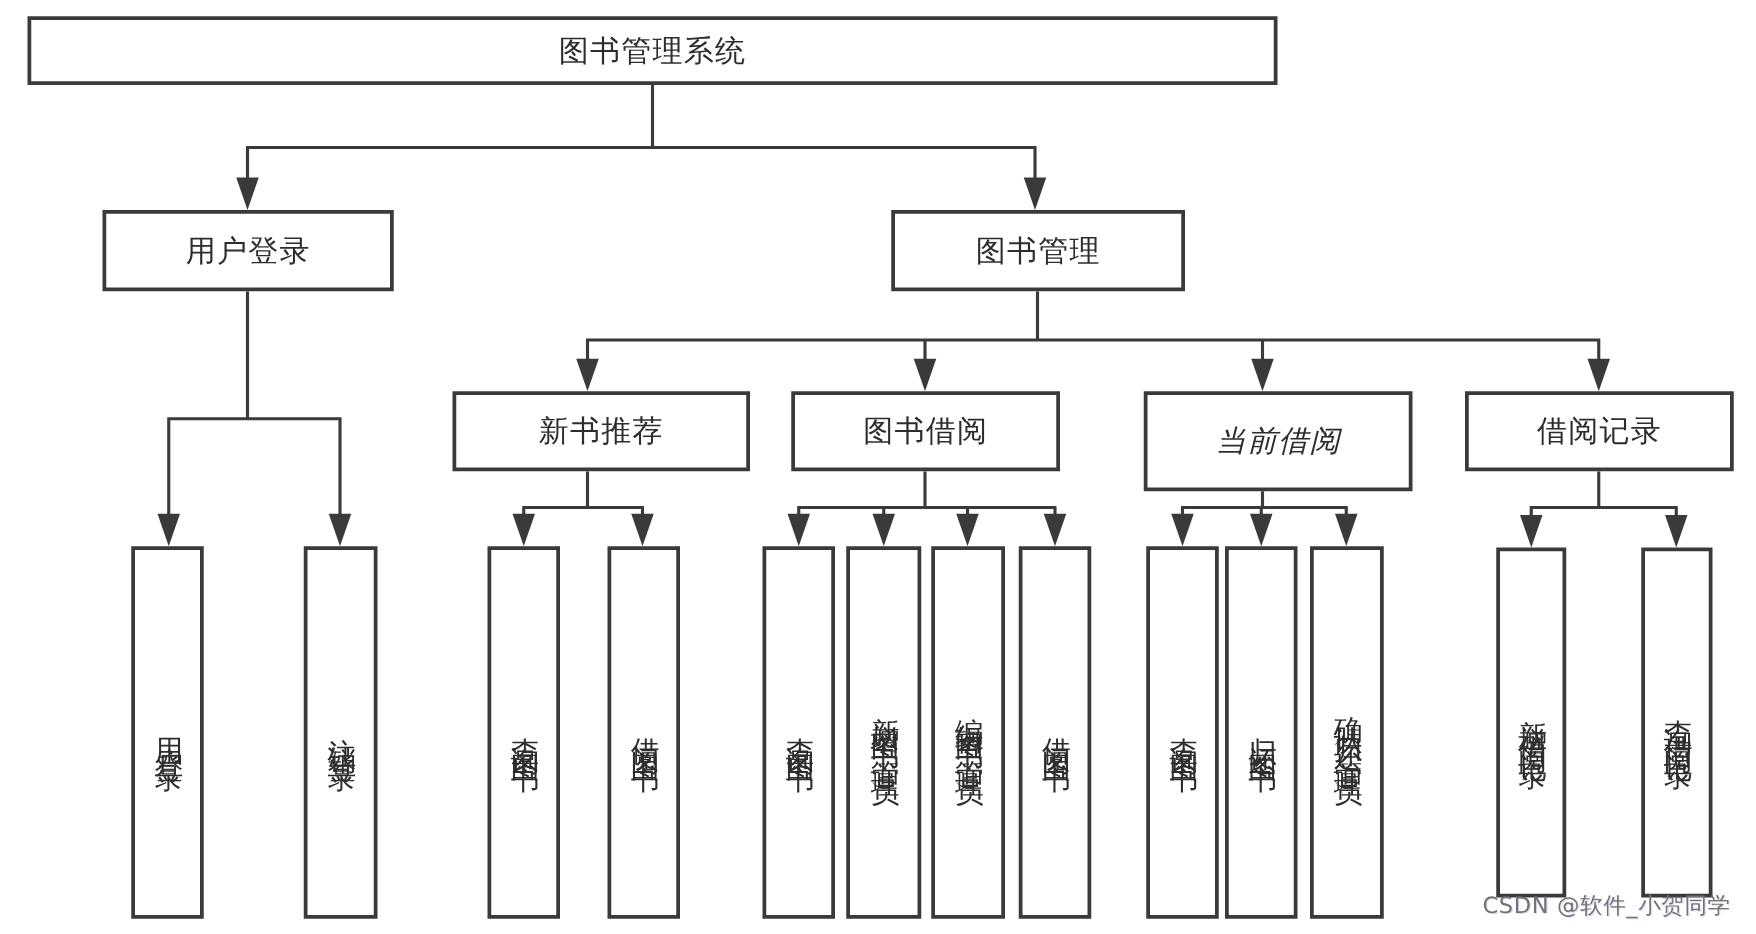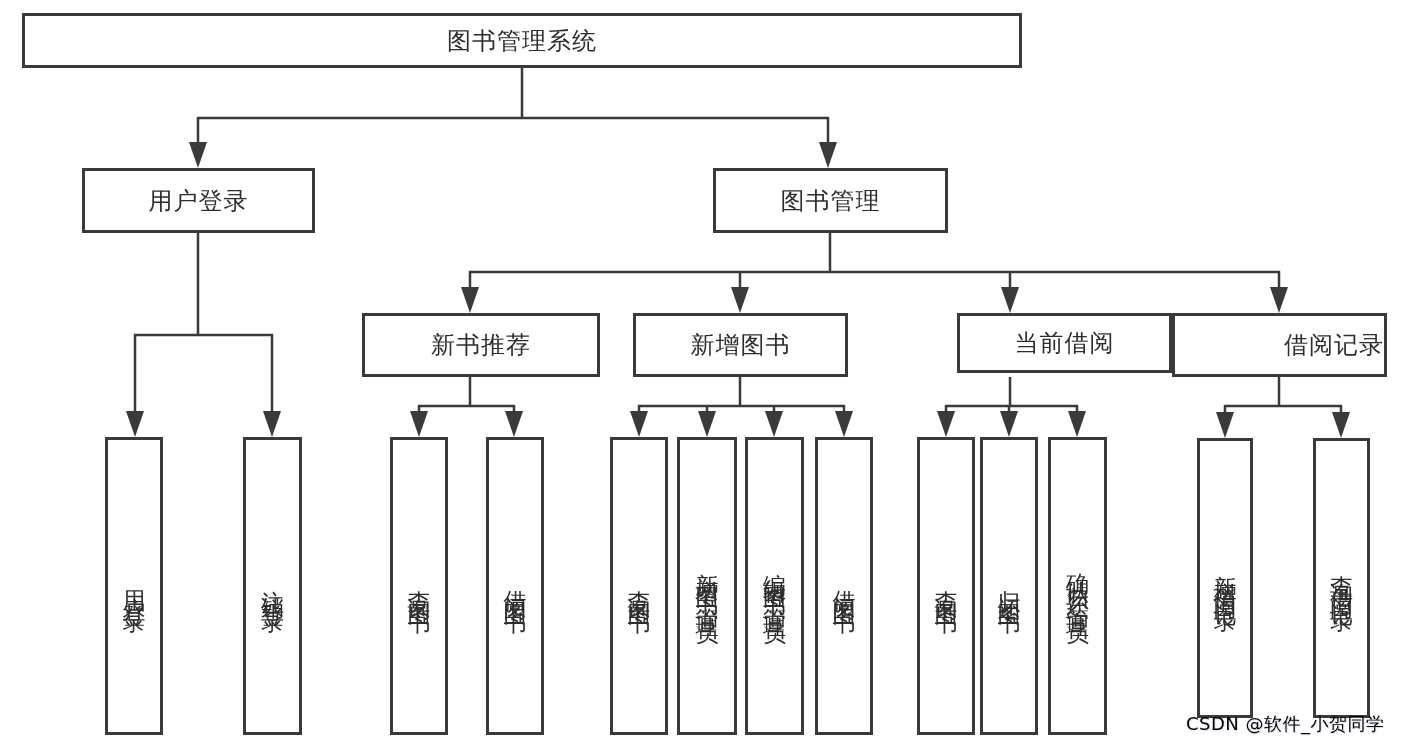--- a/index.html
+++ b/index.html
@@ -43,21 +43,21 @@
     font-size: 23px;
     letter-spacing: 7px;
     line-height: 1;
     white-space: nowrap;
   }
   #watermark {
     position: absolute;
     left: 1186px;
     top: 712px;
     font-size: 18px;
-    color: #000000;
+    color: #737373;
     letter-spacing: 0.5px;
     white-space: nowrap;
     text-shadow: 1px 1px 0 rgba(120,140,230,0.25);
     z-index: 5;
   }
 </style>
 </head>
 <body>
 
 <div id="canvas">
@@ -117,26 +117,26 @@
     <span class="hlabel">用户登录</span>
   </div>
   <div class="box" style="left:713px;top:168px;width:235px;height:65px;align-items:center;">
     <span class="hlabel">图书管理</span>
   </div>
 
   <div class="box" style="left:362px;top:313px;width:238px;height:64px;">
     <span class="hlabel">新书推荐</span>
   </div>
   <div class="box" style="left:633px;top:313px;width:215px;height:64px;">
-    <span class="hlabel">新增图书</span>
+    <span class="hlabel">图书借阅</span>
   </div>
-  <div class="box" style="left:957px;top:313px;width:215px;height:60px;">
+  <div class="box" style="left:915px;top:313px;width:215px;height:80px;font-style:italic;">
     <span class="hlabel">当前借阅</span>
   </div>
-  <div class="box" style="left:1172px;top:313px;width:215px;height:64px;justify-content:flex-end;">
+  <div class="box" style="left:1172px;top:313px;width:215px;height:64px;">
     <span class="hlabel">借阅记录</span>
   </div>
 
   <div class="box leaf" style="left:105px;top:437px;width:58px;height:298px;">
     <span class="vlabel">用户登录</span>
   </div>
   <div class="box leaf" style="left:243px;top:437px;width:59px;height:298px;">
     <span class="vlabel">注销登录</span>
   </div>
 

